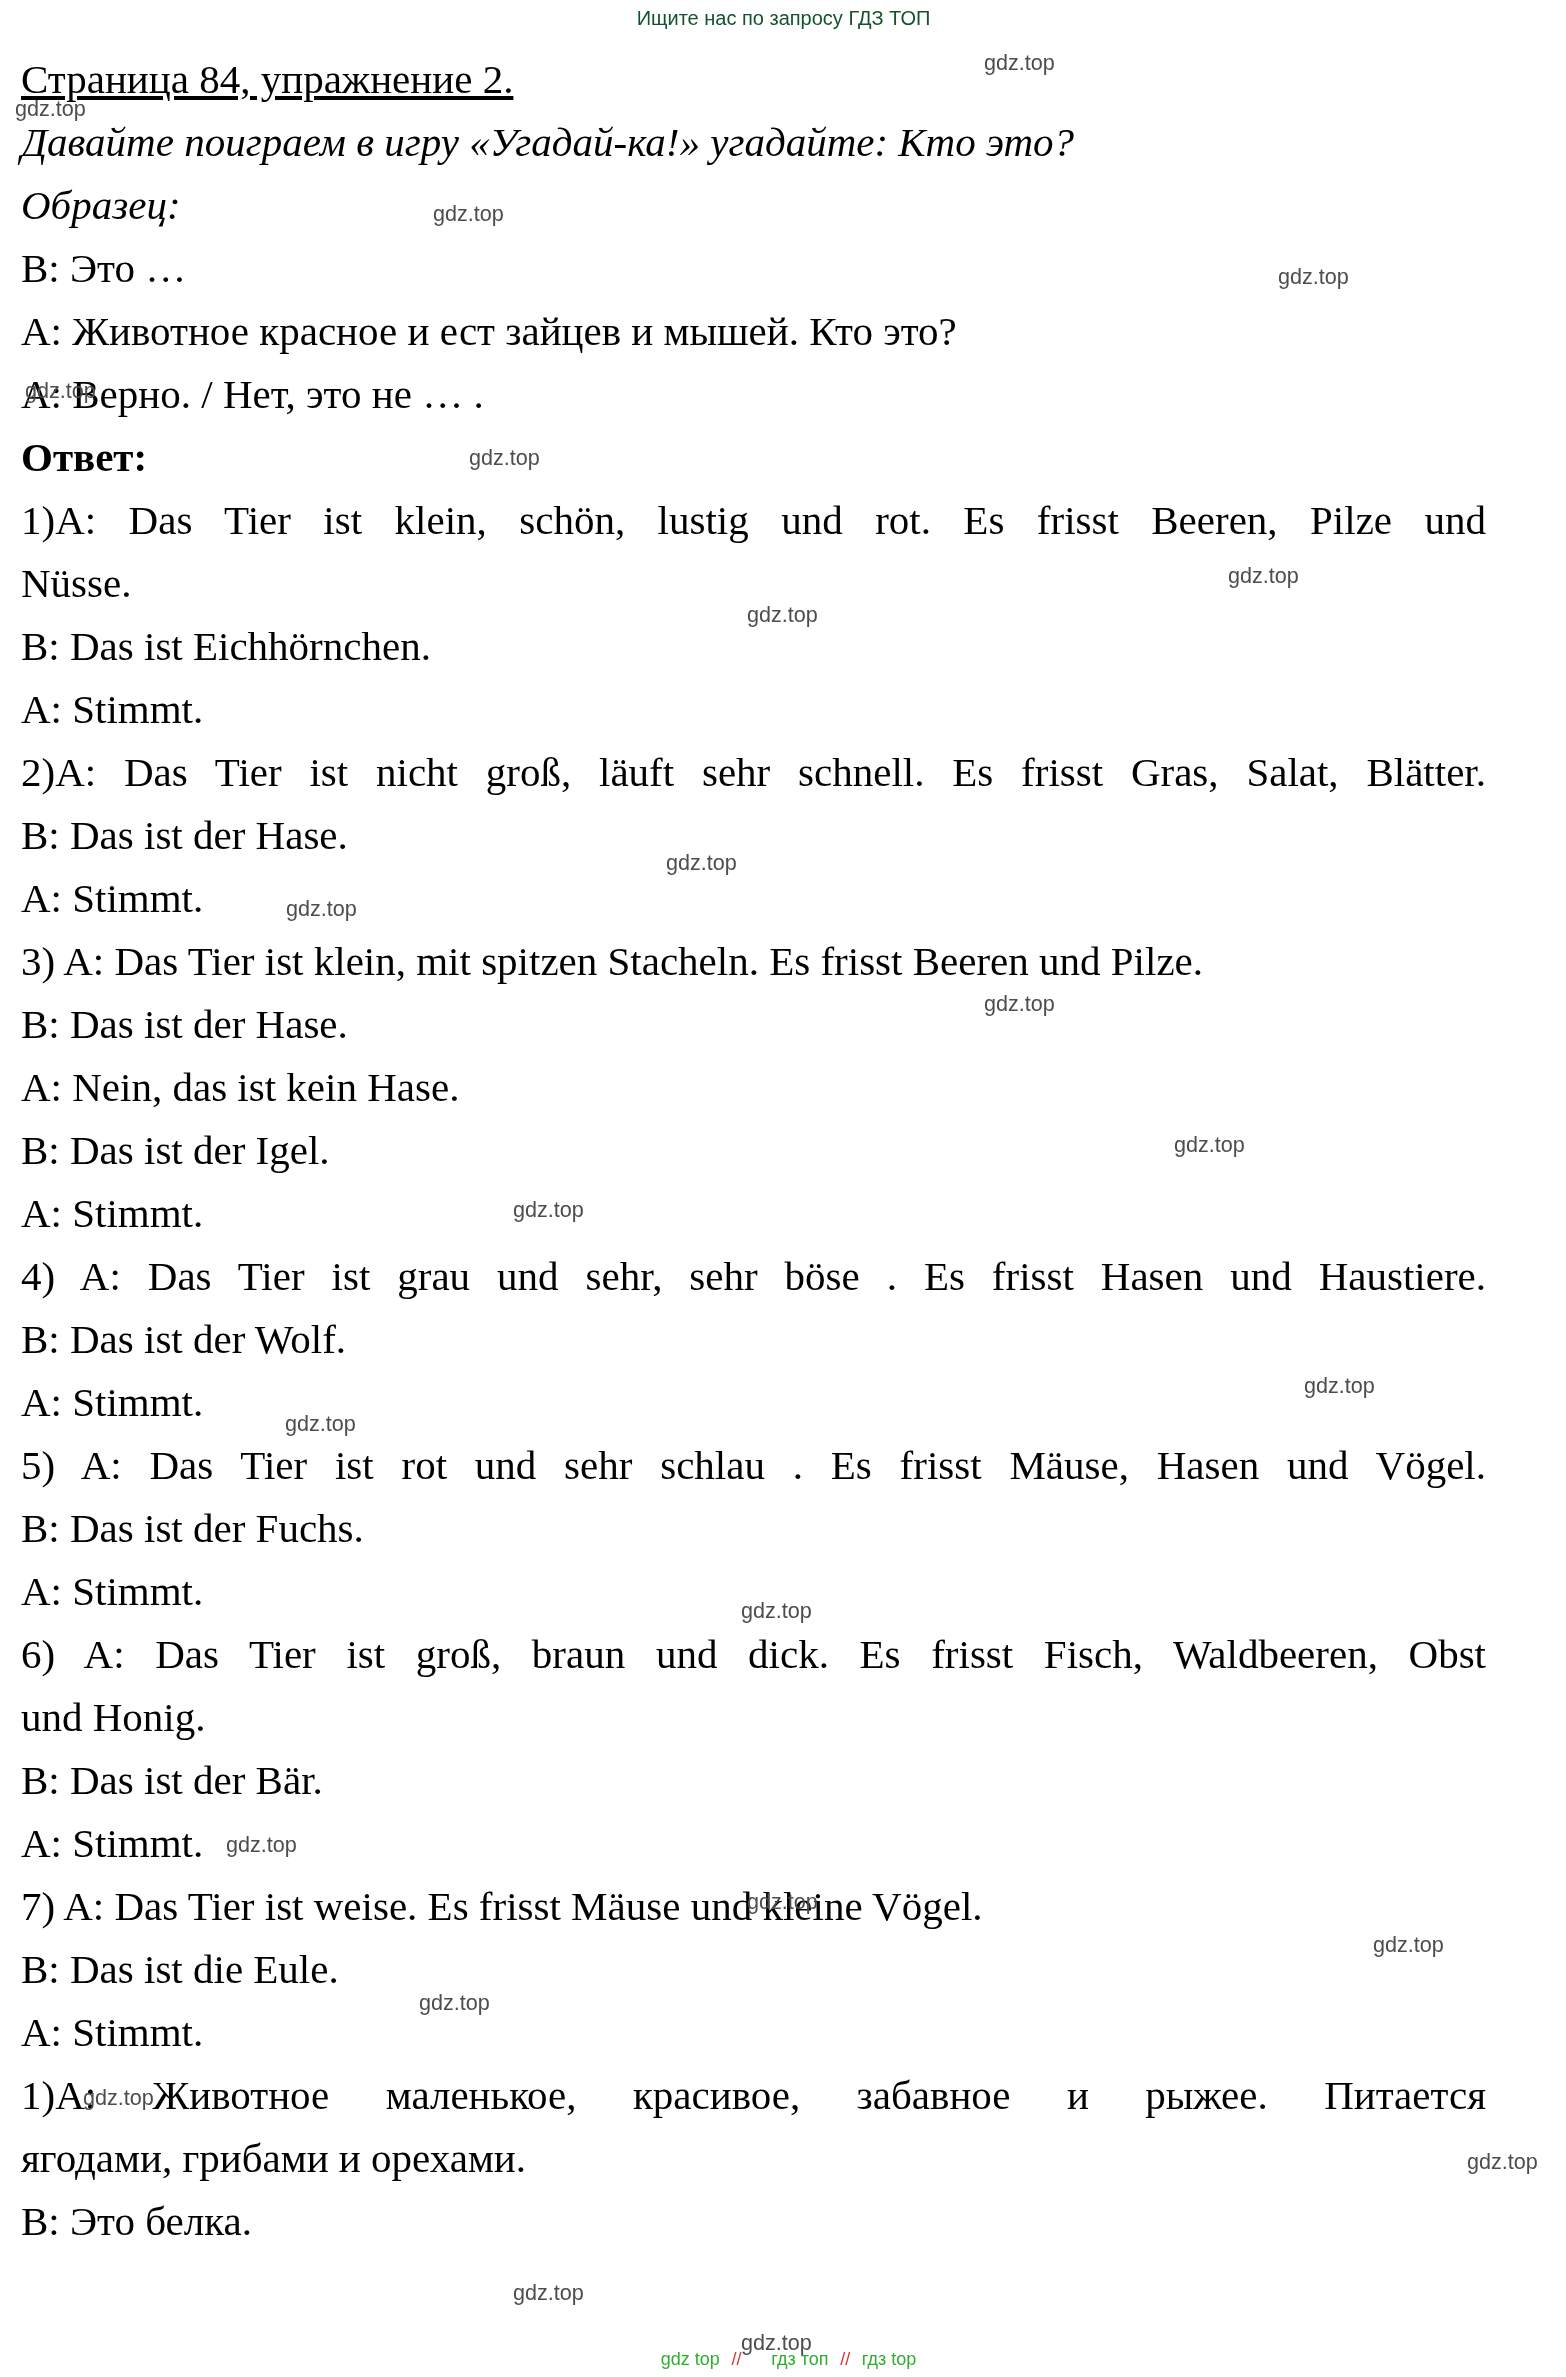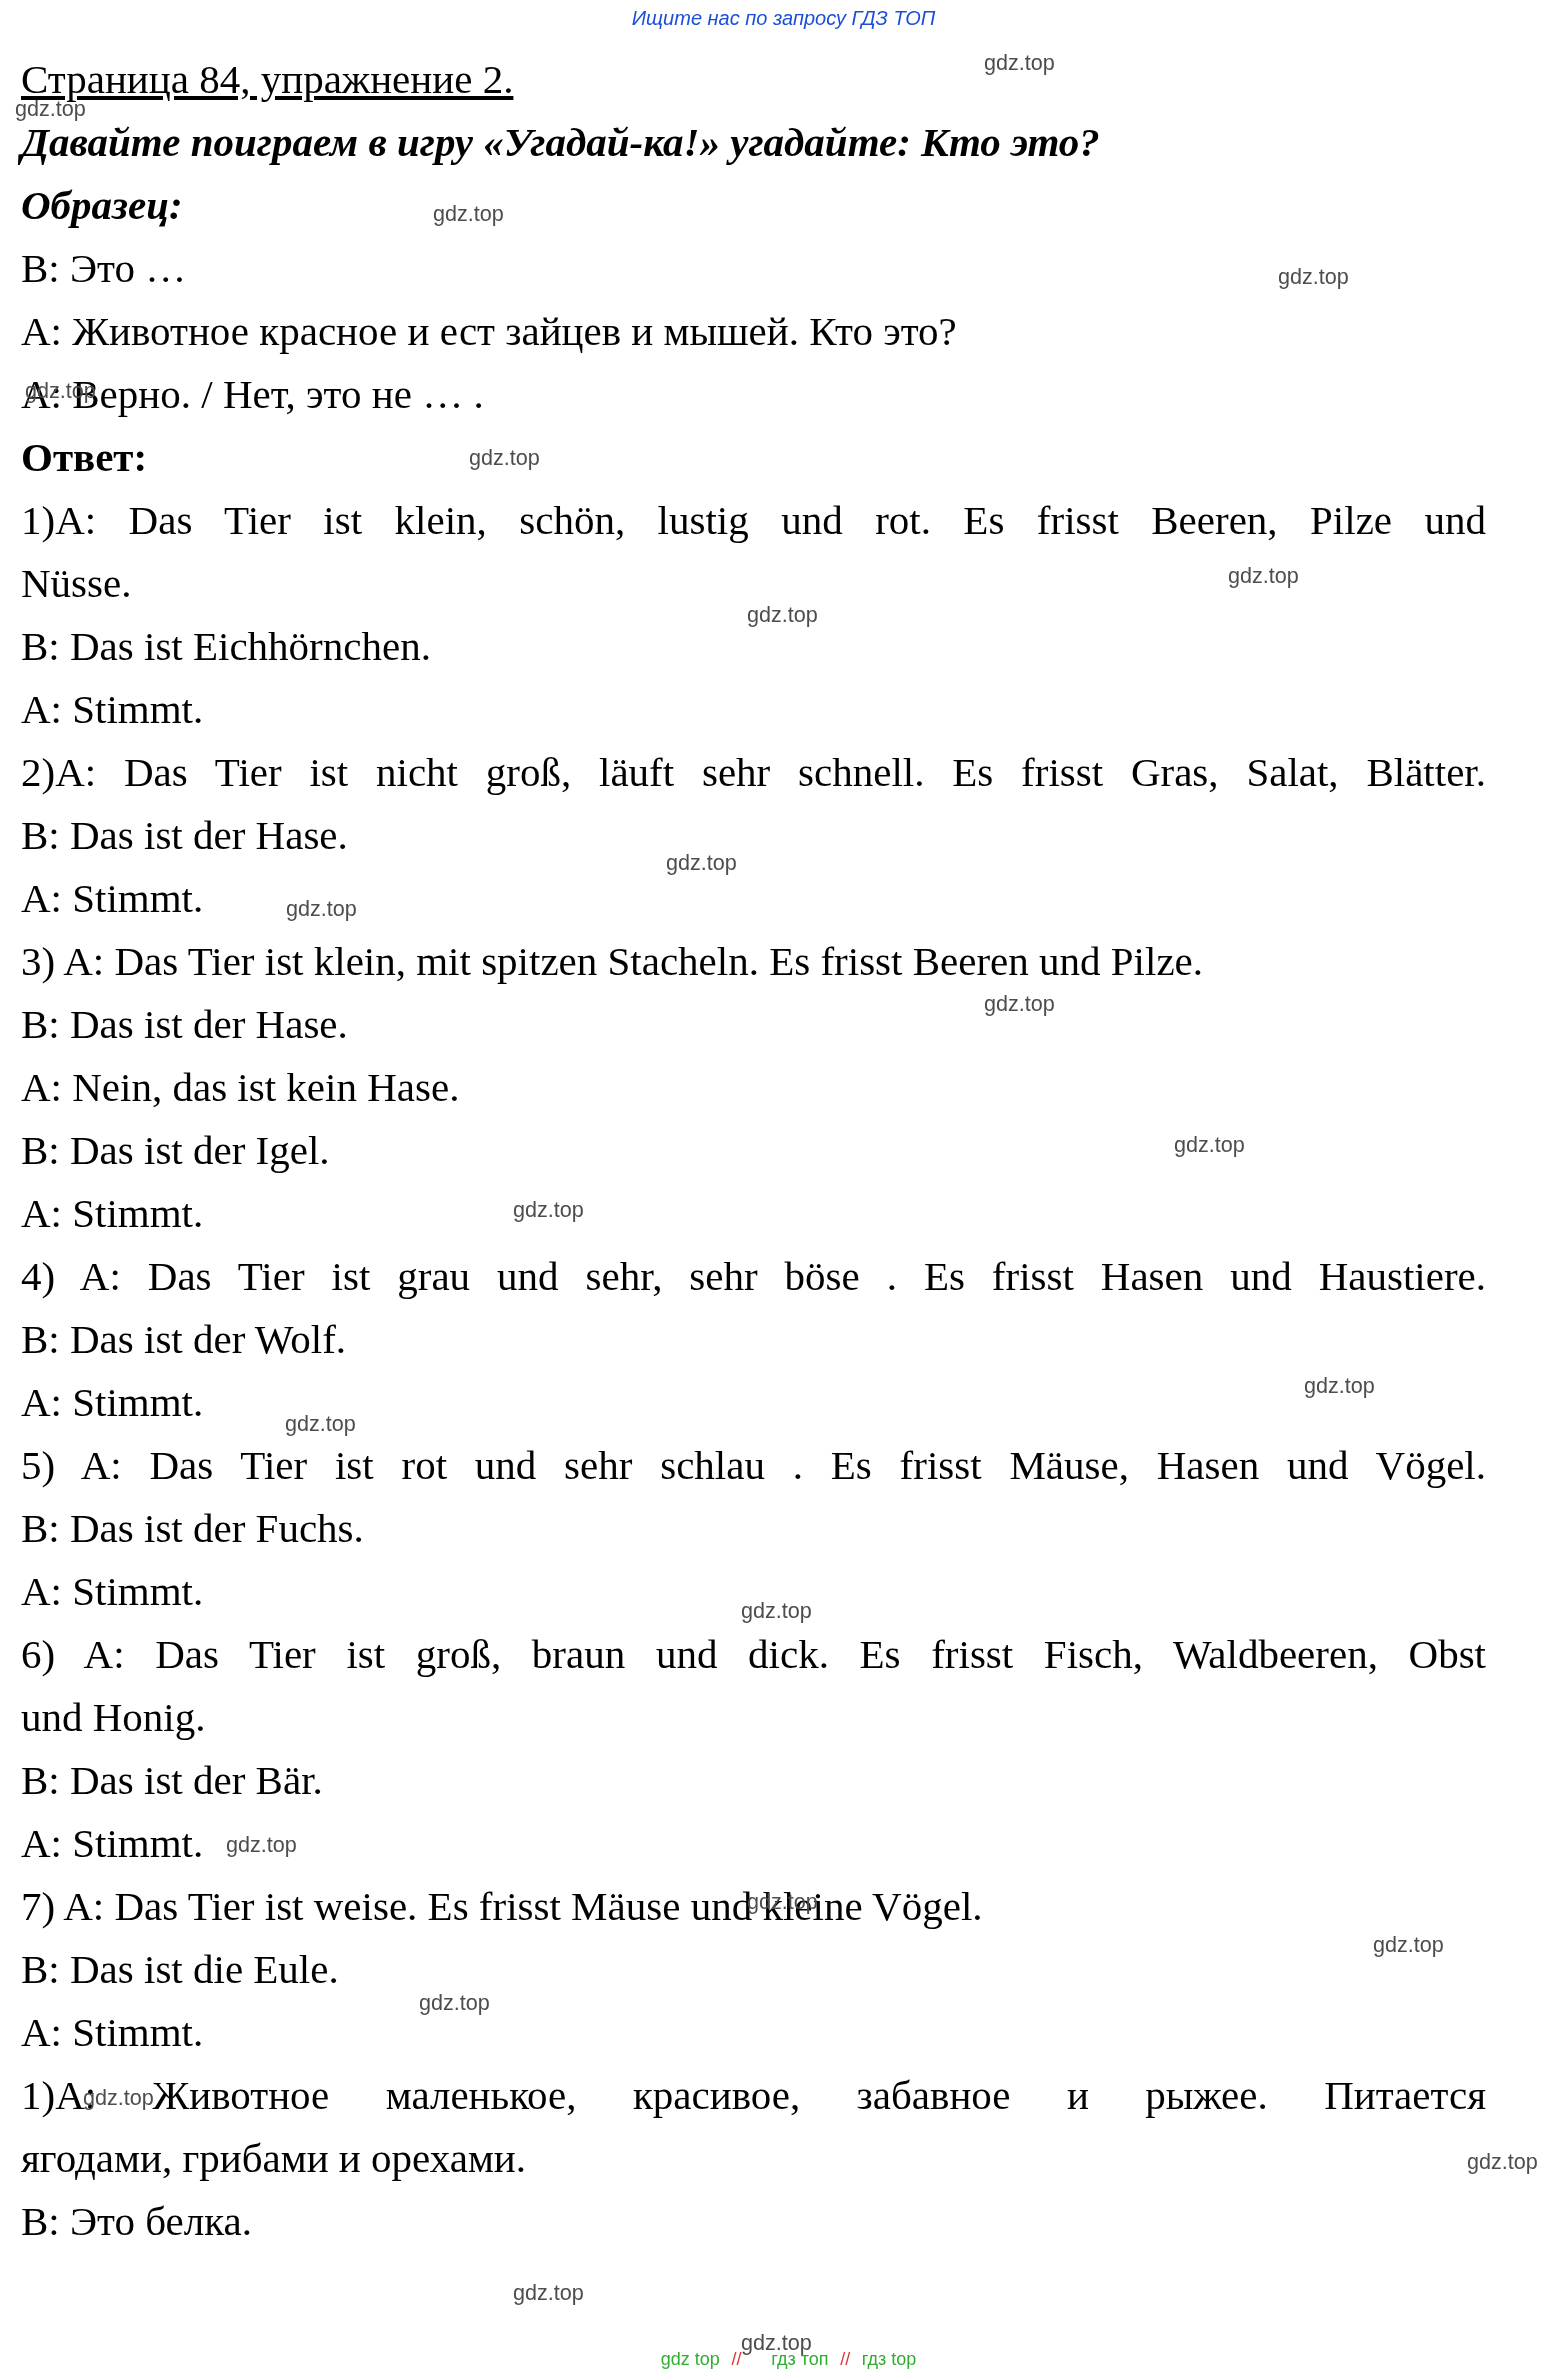--- a/index.html
+++ b/index.html
@@ -17,21 +17,21 @@
     font-family:"Liberation Sans", sans-serif;
     font-size:20px;
   }
   .content{
     position:absolute;top:48px;left:21px;right:81px;
     font-size:41px;line-height:63px;
   }
   .content p{margin:0;text-align:left;}
   .indent{margin-left:120px;}
   .title-line{text-decoration:underline;}
-  .italic{font-style:italic;font-weight:bold;}
+  .italic{font-style:italic;}
   .bold{font-weight:bold;}
   .stretch{text-align:justify;text-align-last:justify;}
   .wm{
     position:absolute;
     font-family:"Liberation Sans", sans-serif;
     font-size:21.6px;
     white-space:nowrap;
   }
   .footer{
     position:absolute;bottom:6.6px;left:0;width:100%;
@@ -39,21 +39,21 @@
     font-family:"Liberation Sans", sans-serif;
     font-size:18px;
   }
   .footer span{margin:0 5.8px;}
 </style>
 </head>
 <body>
 
 <div>
 
-  <div class="banner" style="color: #1d4ed8; font-style: italic;">Ищите нас по запросу ГДЗ ТОП</div>
+  <div class="banner" style="color: #14532d;">Ищите нас по запросу ГДЗ ТОП</div>
 
   <div class="content">
     <p class="indent title-line">Страница 84, упражнение 2.</p>
     <p class="indent italic">Давайте поиграем в игру «Угадай-ка!» угадайте: Кто это?</p>
     <p class="indent italic">Образец:</p>
     <p class="indent">В: Это …</p>
     <p class="indent">А: Животное красное и ест зайцев и мышей. Кто это?</p>
     <p class="indent">А: Верно. / Нет, это не … .</p>
 
     <p class="bold">Ответ:</p>

